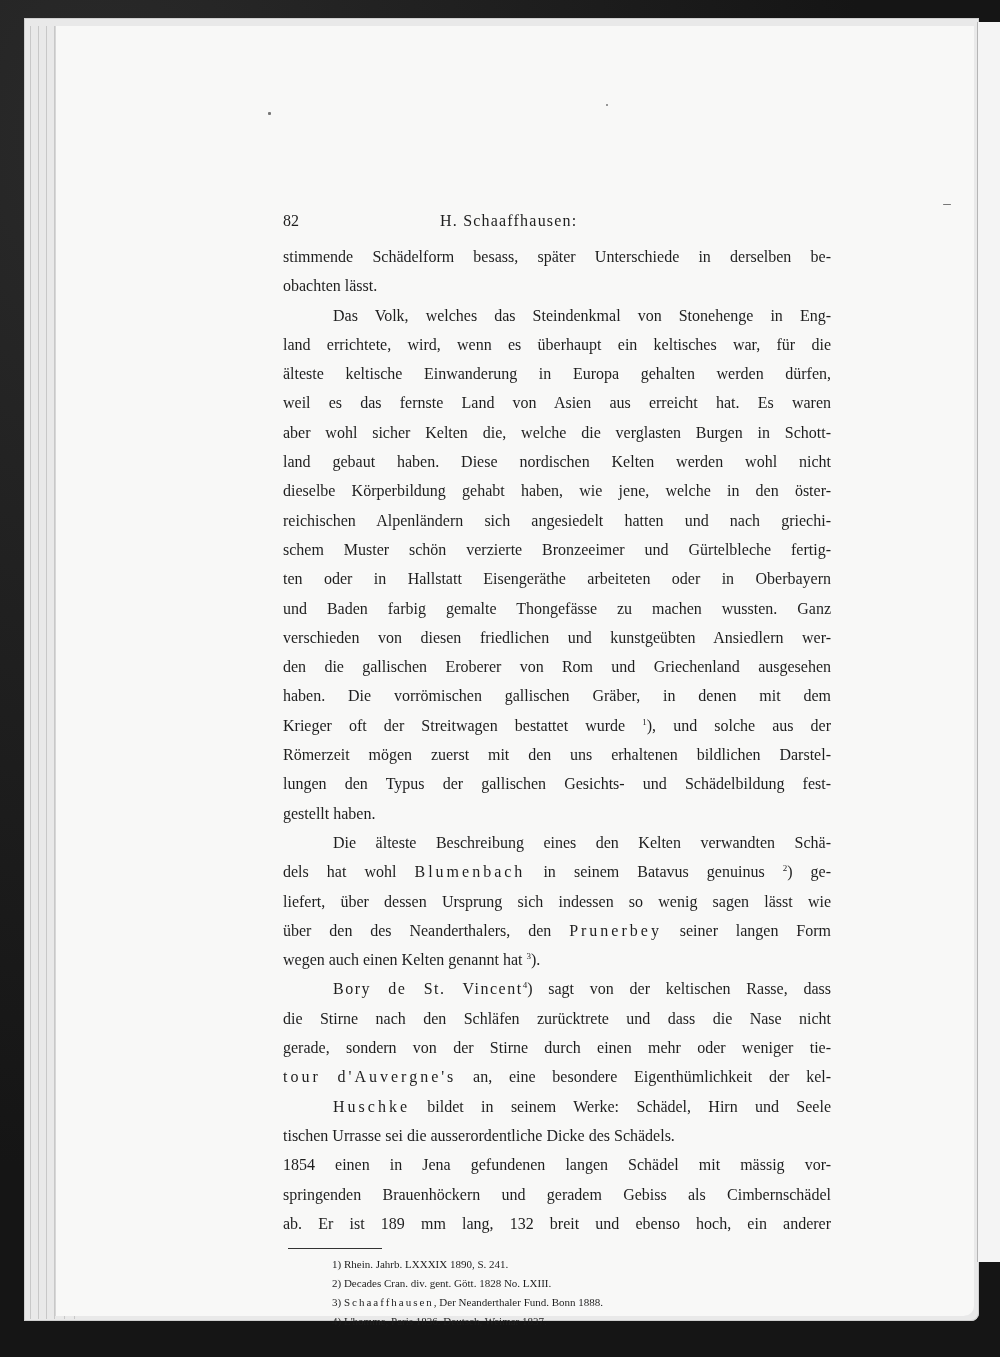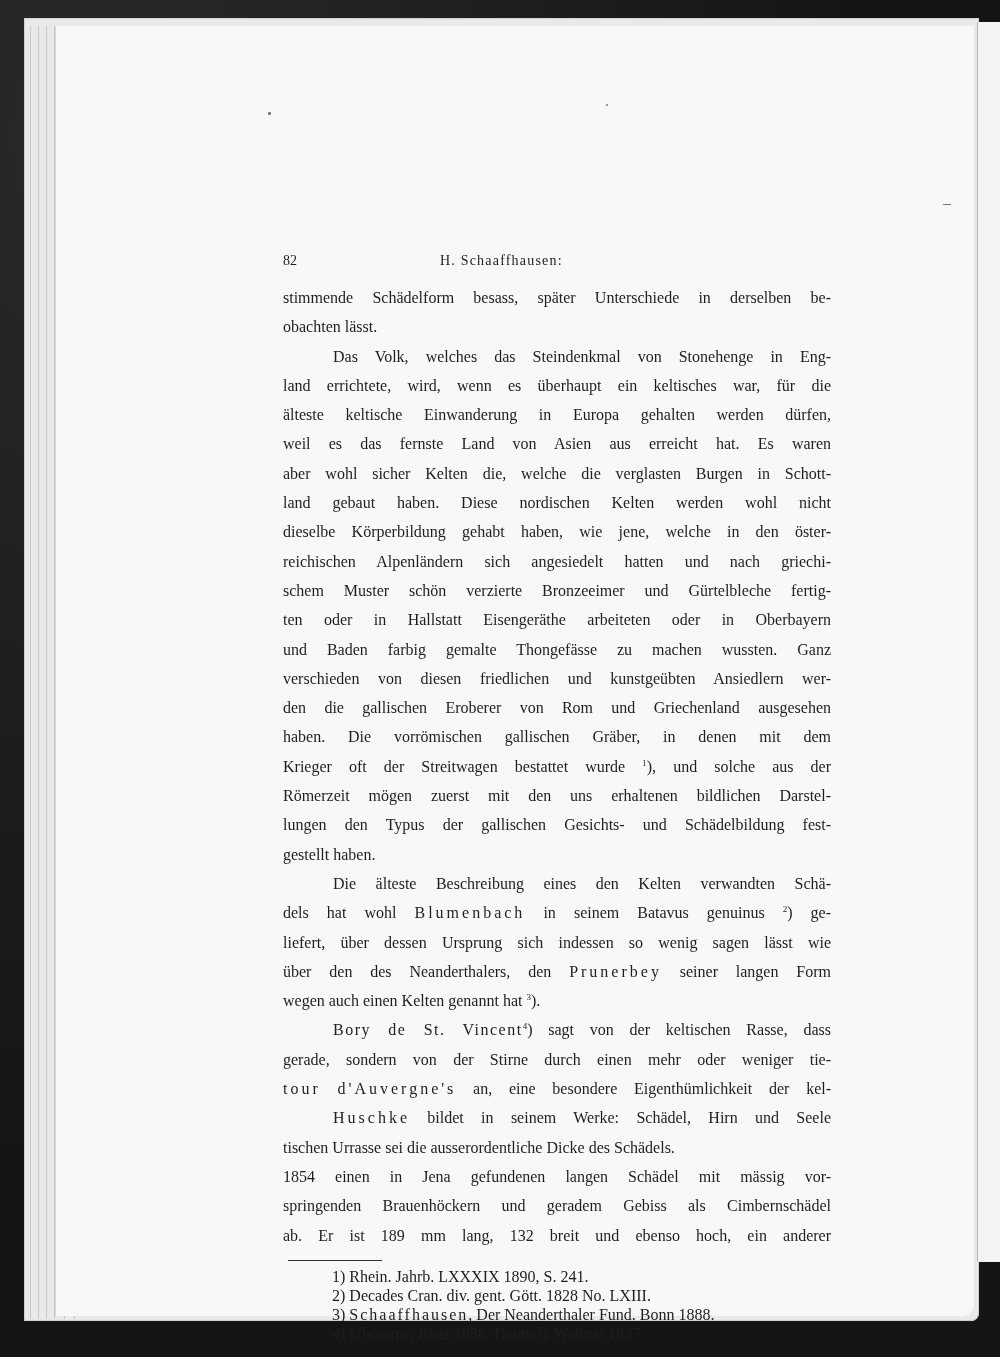--- a/index.html
+++ b/index.html
@@ -27,38 +27,38 @@
     }
     .right-sheet {
       position: absolute; left: 977px; top: 22px; width: 23px; height: 1240px;
       background: #f4f4f4; border-left: 1px solid #b5b5b5;
     }
     .text-block {
       position: absolute; left: 283px; top: 212px; width: 548px;
       color: #1e1e1e;
     }
     .running-head {
-      position: relative; height: 26px; font-size: 14px; margin-top: 41px;
+      position: relative; height: 26px; font-size: 16px;
     }
     .running-head .folio { position: absolute; left: 0; top: 0; }
     .running-head .author { position: absolute; left: 157px; top: 0; letter-spacing: 1.2px; }
     .line {
       font-size: 16px; line-height: 21.3px; height: 21.3px;
       white-space: nowrap; text-align: justify; text-align-last: justify; margin-top: 8px;
     }
     .line.last { text-align-last: left; }
     .line.indent { text-indent: 50px; }
     .spaced { letter-spacing: 3px; text-align: center; }
     sup { font-size: 9px; vertical-align: 6px; line-height: 0; }
     .body-lines { margin-top: 6px; }
     .rule {
       margin-top: 14px; width: 94px; height: 1px; background: #333; margin-left: 5px;
     }
     .footnotes { margin-top: 6px; padding-left: 49px; }
-    .fn { font-size: 16px; line-height: 19px; height: 19px; white-space: nowrap; }
+    .fn { font-size: 11px; line-height: 19px; height: 19px; white-space: nowrap; }
     .speck { position: absolute; background: #777; border-radius: 1px; }
   </style>
 </head>
 <body>
 
 <div class="scan-bg"></div>
 <div class="page-stack">
   <div class="edge" style="left:6px"></div>
   <div class="edge" style="left:14px"></div>
   <div class="edge" style="left:22px"></div>
@@ -99,20 +99,21 @@
     <div class="line"><span>Krieger oft der Streitwagen bestattet wurde</span> <sup>1</sup><span>), und solche aus der</span></div>
     <div class="line">Römerzeit mögen zuerst mit den uns erhaltenen bildlichen Darstel-</div>
     <div class="line">lungen den Typus der gallischen Gesichts- und Schädelbildung fest-</div>
     <div class="line last">gestellt haben.</div>
     <div class="line indent">Die älteste Beschreibung eines den Kelten verwandten Schä-</div>
     <div class="line"><span>dels hat wohl</span> <span class="spaced">Blumenbach</span><span> in seinem Batavus genuinus</span> <sup>2</sup><span>) ge-</span></div>
     <div class="line">liefert, über dessen Ursprung sich indessen so wenig sagen lässt wie</div>
     <div class="line"><span>über den des Neanderthalers, den</span> <span class="spaced">Prunerbey</span><span> seiner langen Form</span></div>
     <div class="line last"><span>wegen auch einen Kelten genannt hat</span> <sup>3</sup><span>).</span></div>
     <div class="line indent"><span class="spaced" style="letter-spacing:1.5px">Bory de St. Vincent</span><sup>4</sup><span>)</span> <span>sagt von der keltischen Rasse, dass</span></div>
+    <div class="line">die Stirne nach den Schläfen zurücktrete und dass die Nase nicht</div>
     <div class="line">gerade, sondern von der Stirne durch einen mehr oder weniger tie-</div>
     <div class="line"><span class="spaced">tour</span> <span class="spaced">d'Auvergne's</span><span> an, eine besondere Eigenthümlichkeit der kel-</span></div>
     <div class="line indent"><span class="spaced">Huschke</span> <span>bildet in seinem Werke: Schädel, Hirn und Seele</span></div>
     <div class="line last">tischen Urrasse sei die ausserordentliche Dicke des Schädels.</div>
     <div class="line">1854 einen in Jena gefundenen langen Schädel mit mässig vor-</div>
     <div class="line">springenden Brauenhöckern und geradem Gebiss als Cimbernschädel</div>
     <div class="line">ab. Er ist 189 mm lang, 132 breit und ebenso hoch, ein anderer</div>
   </div>
 
   <div class="rule"></div>

